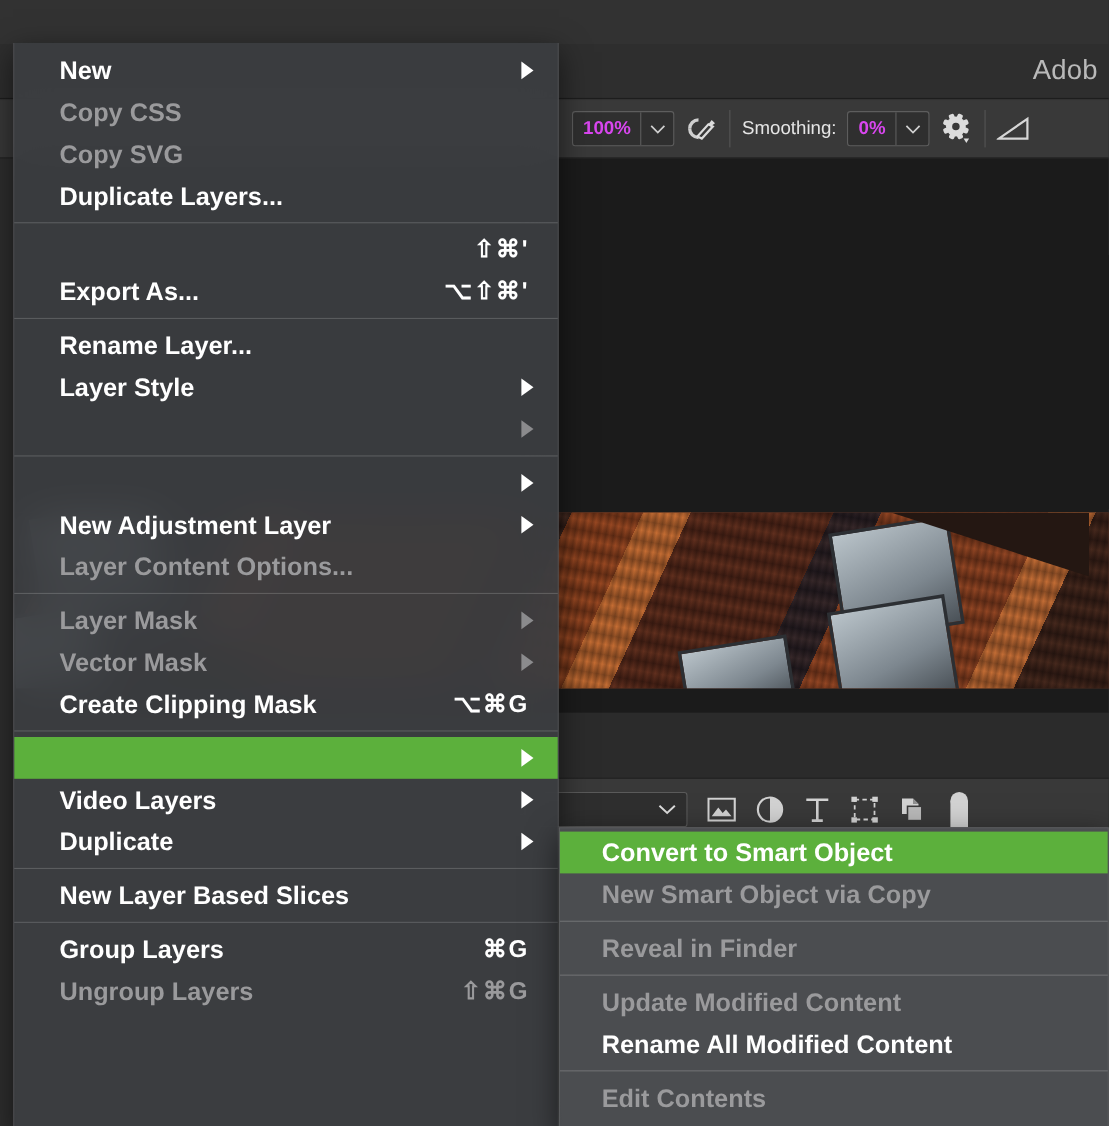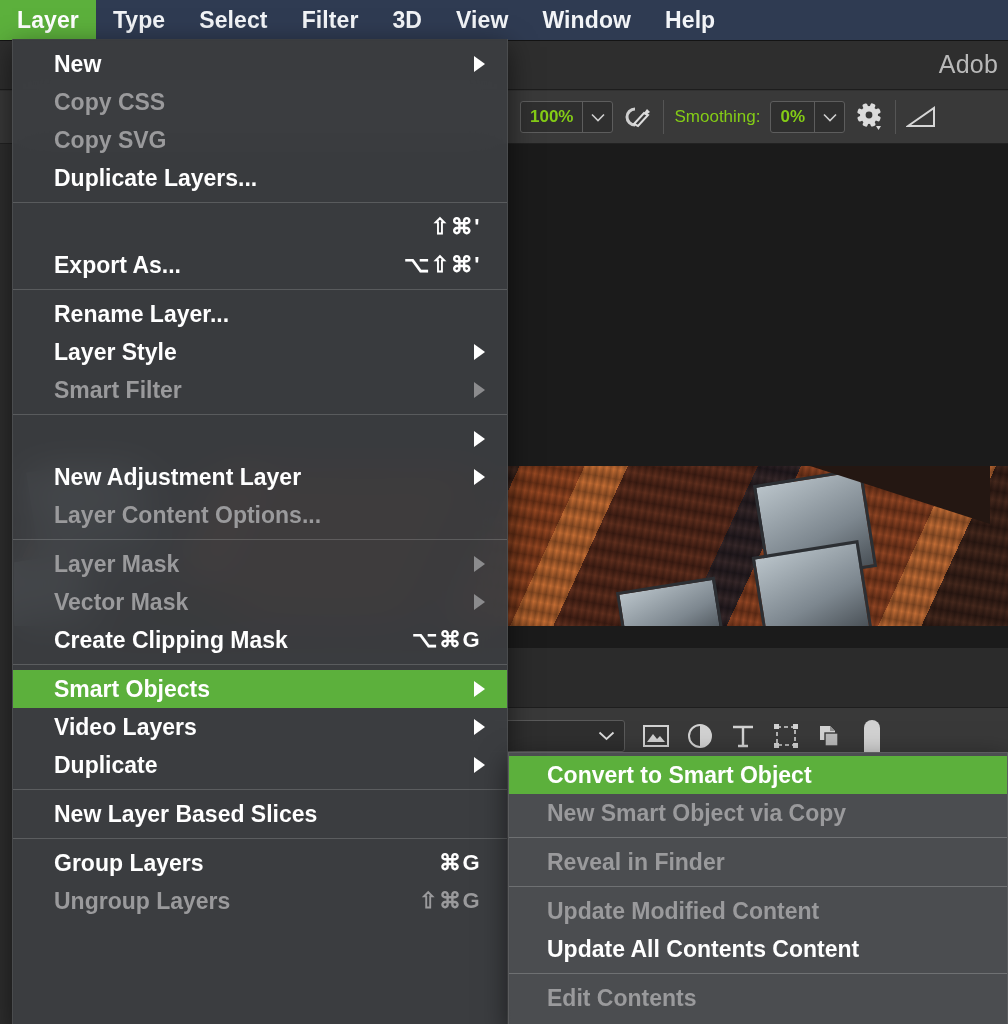--- a/index.html
+++ b/index.html
@@ -28,27 +28,27 @@
     background: #393939; border-bottom: 1px solid #222;
     display: flex; align-items: center; gap: 10px; padding-left: 10px;
   }
   .combo {
     display: flex; align-items: stretch; height: 32px;
     border: 1px solid #5d5d5d; border-radius: 3px; overflow: hidden;
     background: #2f2f2f;
   }
   .combo .val {
     display: flex; align-items: center; padding: 0 9px;
-    color: #84cc16; font-size: 17px; font-weight: bold; min-width: 34px;
+    color: #d946ef; font-size: 17px; font-weight: bold; min-width: 34px;
   }
   .combo .caret {
     display: flex; align-items: center; justify-content: center; width: 30px;
     border-left: 1px solid #5d5d5d; color: #cfcfcf; font-size: 12px;
   }
-  .opt-label { color: #84cc16; font-size: 17px; }
+  .opt-label { color: #e5e5e5; font-size: 17px; }
   .vsep { width: 1px; height: 34px; background: #555; }
   .icn { color: #d6d6d6; display: flex; align-items: center; justify-content: center; }
 
   .ps-canvas-strip {
     position: absolute; left: 0; right: 0; top: 144px; height: 322px;
     background: #1b1b1b;
   }
   
   .photo {
     position: absolute; left: 0; right: 0; top: 466px; height: 160px;
@@ -289,30 +289,20 @@
             <circle cx="11" cy="9" r="8" fill="#d2d2d2"></circle>
             <rect x="3" y="9" width="16" height="24" fill="#d2d2d2"></rect>
           </svg>
       </span>
     </div>
 
     <div class="ps-bottom"></div>
     <div class="left-strip"></div>
   </div>
 
-  <div class="menubar">
-    <div class="menubar-item active">Layer</div>
-    <div class="menubar-item">Type</div>
-    <div class="menubar-item">Select</div>
-    <div class="menubar-item">Filter</div>
-    <div class="menubar-item">3D</div>
-    <div class="menubar-item">View</div>
-    <div class="menubar-item">Window</div>
-    <div class="menubar-item">Help</div>
-  </div>
 
   <div class="menu" id="layer-menu">
       <div class="mi">
         <span class="label">New</span>
         <span class="arrow"></span>
       </div>
       <div class="mi disabled">
         <span class="label">Copy CSS</span>
       </div>
       <div class="mi disabled">
@@ -331,21 +321,20 @@
       </div>
       <div class="sep"></div>
       <div class="mi">
         <span class="label">Rename Layer...</span>
       </div>
       <div class="mi">
         <span class="label">Layer Style</span>
         <span class="arrow"></span>
       </div>
       <div class="mi disabled">
-        <span class="label">Smart Filter</span>
         <span class="arrow"></span>
       </div>
       <div class="sep"></div>
       <div class="mi">
         <span class="arrow"></span>
       </div>
       <div class="mi">
         <span class="label">New Adjustment Layer</span>
         <span class="arrow"></span>
       </div>
@@ -360,21 +349,20 @@
       <div class="mi disabled">
         <span class="label">Vector Mask</span>
         <span class="arrow"></span>
       </div>
       <div class="mi">
         <span class="label">Create Clipping Mask</span>
         <span class="shortcut">⌥⌘G</span>
       </div>
       <div class="sep"></div>
       <div class="mi hl">
-        <span class="label">Smart Objects</span>
         <span class="arrow"></span>
       </div>
       <div class="mi">
         <span class="label">Video Layers</span>
         <span class="arrow"></span>
       </div>
       <div class="mi">
         <span class="label">Duplicate</span>
         <span class="arrow"></span>
       </div>
@@ -402,21 +390,21 @@
       </div>
       <div class="sep"></div>
       <div class="mi disabled">
         <span class="label">Reveal in Finder</span>
       </div>
       <div class="sep"></div>
       <div class="mi disabled">
         <span class="label">Update Modified Content</span>
       </div>
       <div class="mi">
-        <span class="label">Update All Contents Content</span>
+        <span class="label">Rename All Modified Content</span>
       </div>
       <div class="sep"></div>
       <div class="mi disabled">
         <span class="label">Edit Contents</span>
       </div>
     </div>
 
 </div>
 
 </body></html>

